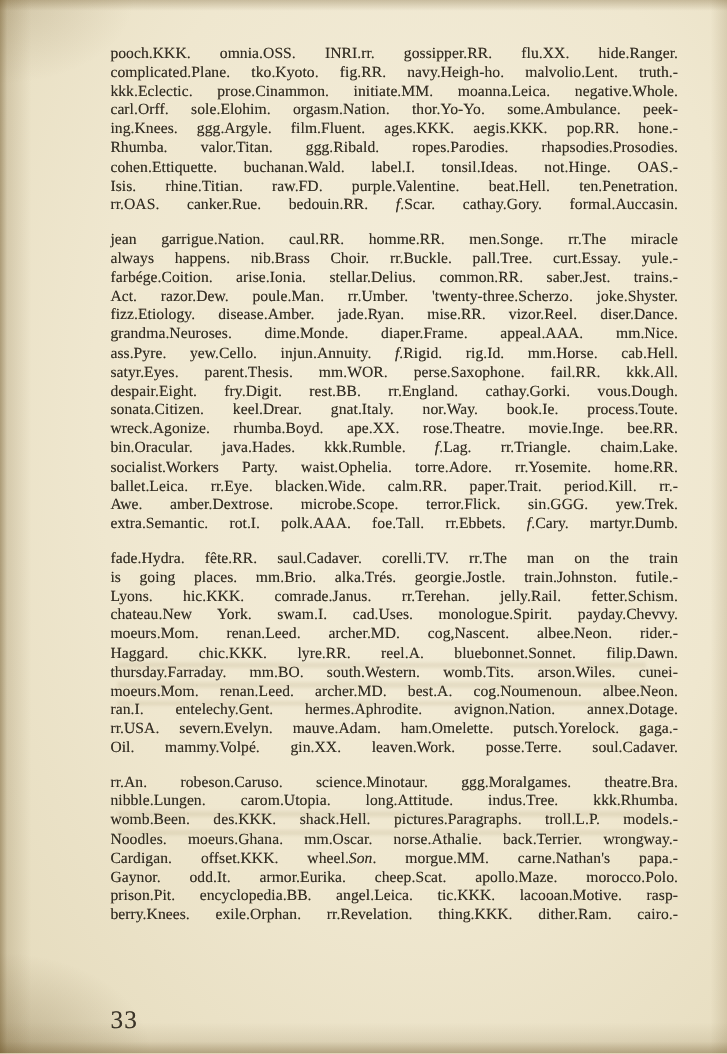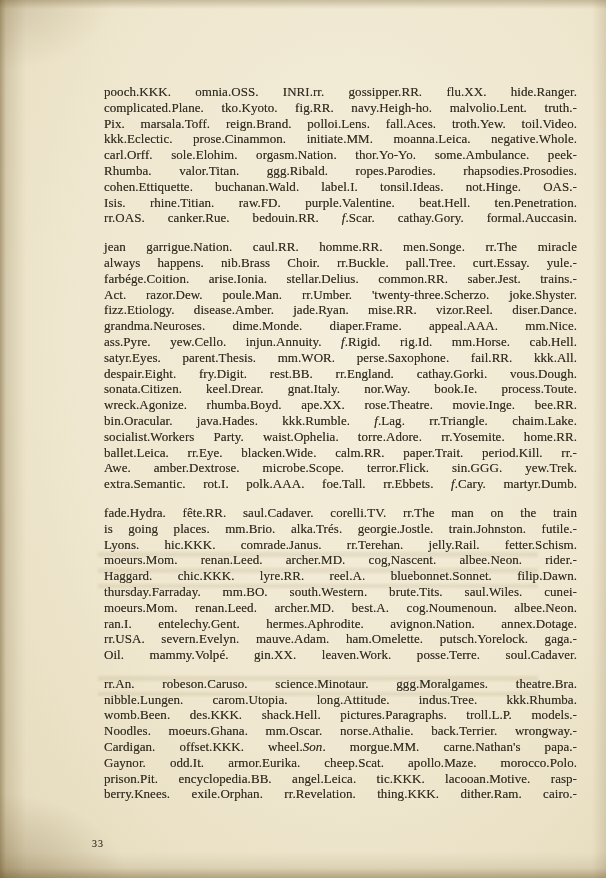--- a/index.html
+++ b/index.html
@@ -37,62 +37,61 @@
   .show-through {
     position: absolute; left: 98px; width: 440px; pointer-events: none;
     background: repeating-linear-gradient(180deg, rgba(120,100,50,0.10) 0 5px, rgba(120,100,50,0) 5px 16px);
     filter: blur(1.2px);
   }
   .show-through.a { top: 552px; height: 36px; }
   .show-through.b { top: 676px; height: 20px; }
 
   .text-block {
     position: absolute;
-    left: 104px; top: 36px;
+    left: 92px; top: 36px;
     width: 473px;
-    margin-top: 48px;
   }
   .paragraph { margin: 0 0 13px 0; }
   .paragraph:last-child { margin-bottom: 0; }
   .line {
     font-size: 13px;
     line-height: 15.8px;
     white-space: nowrap;
     text-align: justify;
     text-align-last: justify;
     -moz-text-align-last: justify;
     text-justify: inter-word;
     letter-spacing: 0.05px;
     text-shadow: 0 0 0.4px rgba(45,35,15,0.55);
   }
   .line i { font-style: italic; }
   .page-number {
     position: absolute;
     left: 92px; top: 838px;
-    font-size: 10px;
+    font-size: 21px;
     letter-spacing: 1px;
     color: #3a3429;
     text-shadow: 0 0 0.4px rgba(45,35,15,0.5);
   }
 </style>
 </head>
 <body>
 
 <div class="page">
   <div class="edge-shading"></div>
   <div class="show-through a"></div>
   <div class="show-through b"></div>
 
   <div class="text-block">
       <div class="paragraph">
         <div class="line">pooch.KKK. omnia.OSS. INRI.rr. gossipper.RR. flu.XX. hide.Ranger.</div>
         <div class="line">complicated.Plane. tko.Kyoto. fig.RR. navy.Heigh-ho. malvolio.Lent. truth.-</div>
-        <div class="line">Pix. marsala.Toff. reign.Brand. polloi.Lens. fall.Aces. troth.Yew. toil.Video.</div>
         <div class="line">kkk.Eclectic. prose.Cinammon. initiate.MM. moanna.Leica. negative.Whole.</div>
         <div class="line">carl.Orff. sole.Elohim. orgasm.Nation. thor.Yo-Yo. some.Ambulance. peek-</div>
+        <div class="line">ing.Knees. ggg.Argyle. film.Fluent. ages.KKK. aegis.KKK. pop.RR. hone.-</div>
         <div class="line">Rhumba. valor.Titan. ggg.Ribald. ropes.Parodies. rhapsodies.Prosodies.</div>
         <div class="line">cohen.Ettiquette. buchanan.Wald. label.I. tonsil.Ideas. not.Hinge. OAS.-</div>
         <div class="line">Isis. rhine.Titian. raw.FD. purple.Valentine. beat.Hell. ten.Penetration.</div>
         <div class="line">rr.OAS. canker.Rue. bedouin.RR. <i>f</i>.Scar. cathay.Gory. formal.Auccasin.</div>
       </div>
       <div class="paragraph">
         <div class="line">jean garrigue.Nation. caul.RR. homme.RR. men.Songe. rr.The miracle</div>
         <div class="line">always happens. nib.Brass Choir. rr.Buckle. pall.Tree. curt.Essay. yule.-</div>
         <div class="line">farbége.Coition. arise.Ionia. stellar.Delius. common.RR. saber.Jest. trains.-</div>
         <div class="line">Act. razor.Dew. poule.Man. rr.Umber. 'twenty-three.Scherzo. joke.Shyster.</div>
@@ -106,23 +105,24 @@
         <div class="line">bin.Oracular. java.Hades. kkk.Rumble. <i>f</i>.Lag. rr.Triangle. chaim.Lake.</div>
         <div class="line">socialist.Workers Party. waist.Ophelia. torre.Adore. rr.Yosemite. home.RR.</div>
         <div class="line">ballet.Leica. rr.Eye. blacken.Wide. calm.RR. paper.Trait. period.Kill. rr.-</div>
         <div class="line">Awe. amber.Dextrose. microbe.Scope. terror.Flick. sin.GGG. yew.Trek.</div>
         <div class="line">extra.Semantic. rot.I. polk.AAA. foe.Tall. rr.Ebbets. <i>f</i>.Cary. martyr.Dumb.</div>
       </div>
       <div class="paragraph">
         <div class="line">fade.Hydra. fête.RR. saul.Cadaver. corelli.TV. rr.The man on the train</div>
         <div class="line">is going places. mm.Brio. alka.Trés. georgie.Jostle. train.Johnston. futile.-</div>
         <div class="line">Lyons. hic.KKK. comrade.Janus. rr.Terehan. jelly.Rail. fetter.Schism.</div>
+        <div class="line">chateau.New York. swam.I. cad.Uses. monologue.Spirit. payday.Chevvy.</div>
         <div class="line">moeurs.Mom. renan.Leed. archer.MD. cog,Nascent. albee.Neon. rider.-</div>
         <div class="line">Haggard. chic.KKK. lyre.RR. reel.A. bluebonnet.Sonnet. filip.Dawn.</div>
-        <div class="line">thursday.Farraday. mm.BO. south.Western. brute.Tits. saul.Wiles. cunei-</div>
+        <div class="line">thursday.Farraday. mm.BO. south.Western. womb.Tits. arson.Wiles. cunei-</div>
         <div class="line">moeurs.Mom. renan.Leed. archer.MD. best.A. cog.Noumenoun. albee.Neon.</div>
         <div class="line">ran.I. entelechy.Gent. hermes.Aphrodite. avignon.Nation. annex.Dotage.</div>
         <div class="line">rr.USA. severn.Evelyn. mauve.Adam. ham.Omelette. putsch.Yorelock. gaga.-</div>
         <div class="line">Oil. mammy.Volpé. gin.XX. leaven.Work. posse.Terre. soul.Cadaver.</div>
       </div>
       <div class="paragraph">
         <div class="line">rr.An. robeson.Caruso. science.Minotaur. ggg.Moralgames. theatre.Bra.</div>
         <div class="line">nibble.Lungen. carom.Utopia. long.Attitude. indus.Tree. kkk.Rhumba.</div>
         <div class="line">womb.Been. des.KKK. shack.Hell. pictures.Paragraphs. troll.L.P. models.-</div>
         <div class="line">Noodles. moeurs.Ghana. mm.Oscar. norse.Athalie. back.Terrier. wrongway.-</div>

